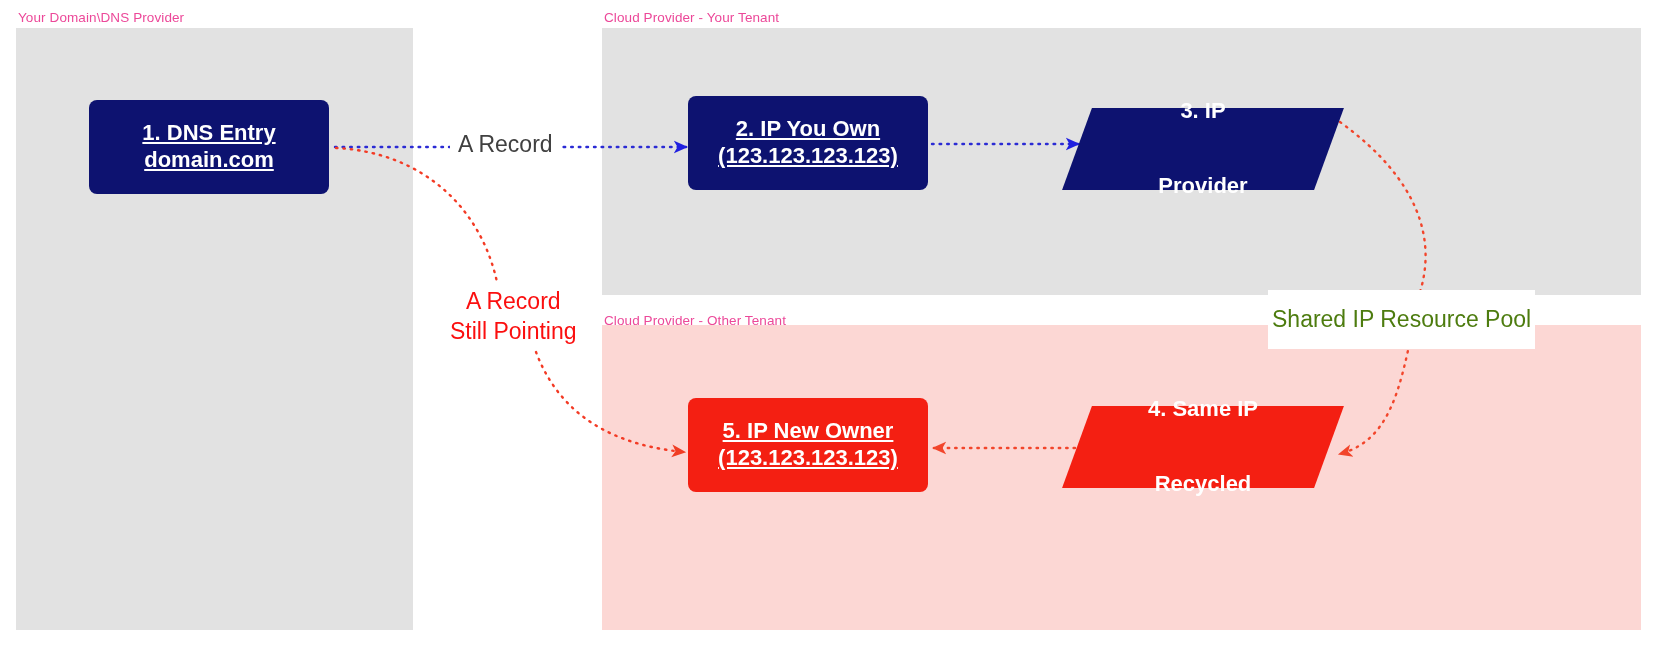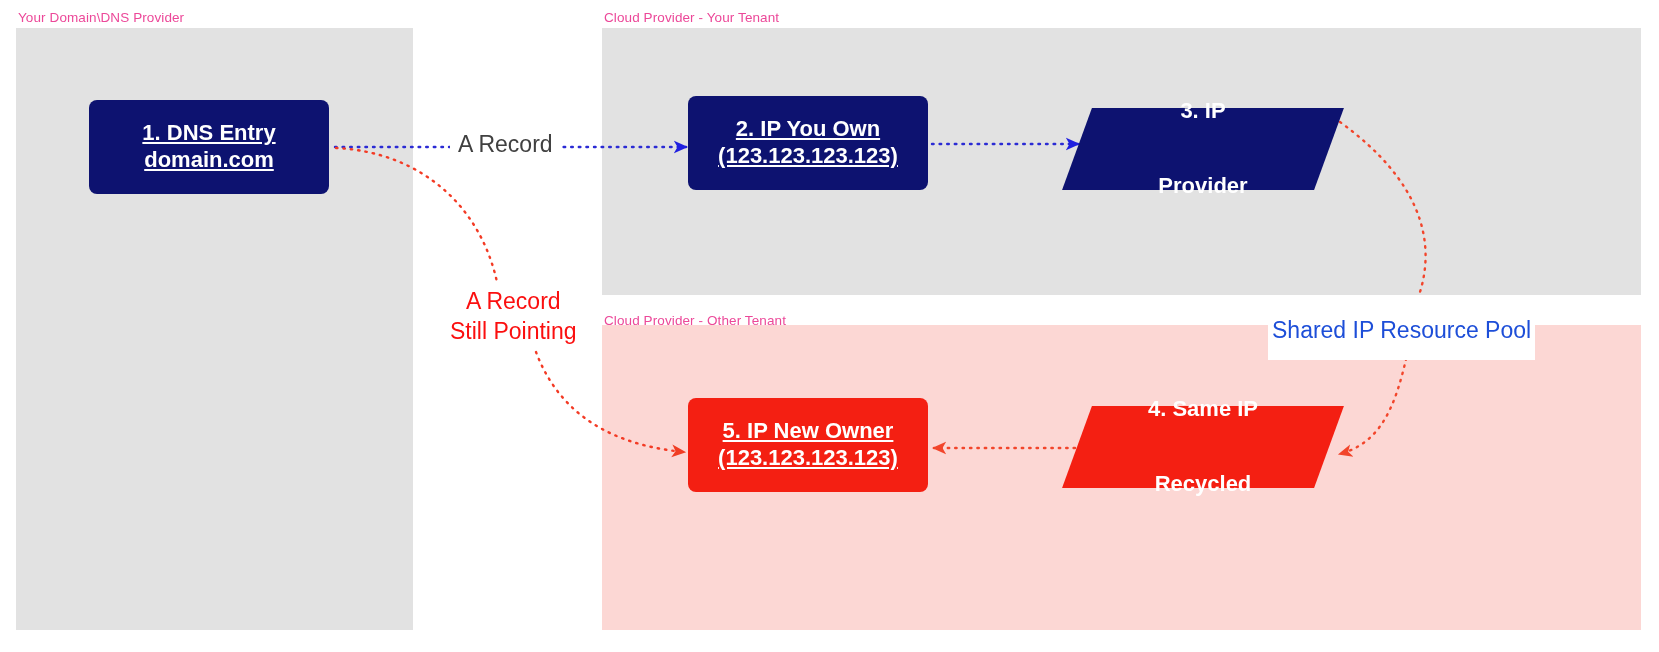--- a/index.html
+++ b/index.html
@@ -132,26 +132,25 @@
     font-size: 23px; color: #fb0f0f;
     line-height: 1.32;
     padding: 2px 6px;
   }
   #label-a-record-still .line { display: block; }
 
   #label-shared-pool {
     position: absolute;
     left: 1268px; top: 290px;
     font-size: 23px;
-    color: #1d4ed8;
+    color: #4d7c0f;
     white-space: nowrap;
     z-index: 6;
     background: #ffffff;
     padding: 16px 4px;
-    margin-top: 11px;
   }
 </style>
 </head>
 <body>
 
 <div id="stage">
 
   <div class="panel" id="panel-domain"></div>
   <div class="panel-label" id="label-domain">Your Domain\DNS Provider</div>
 

